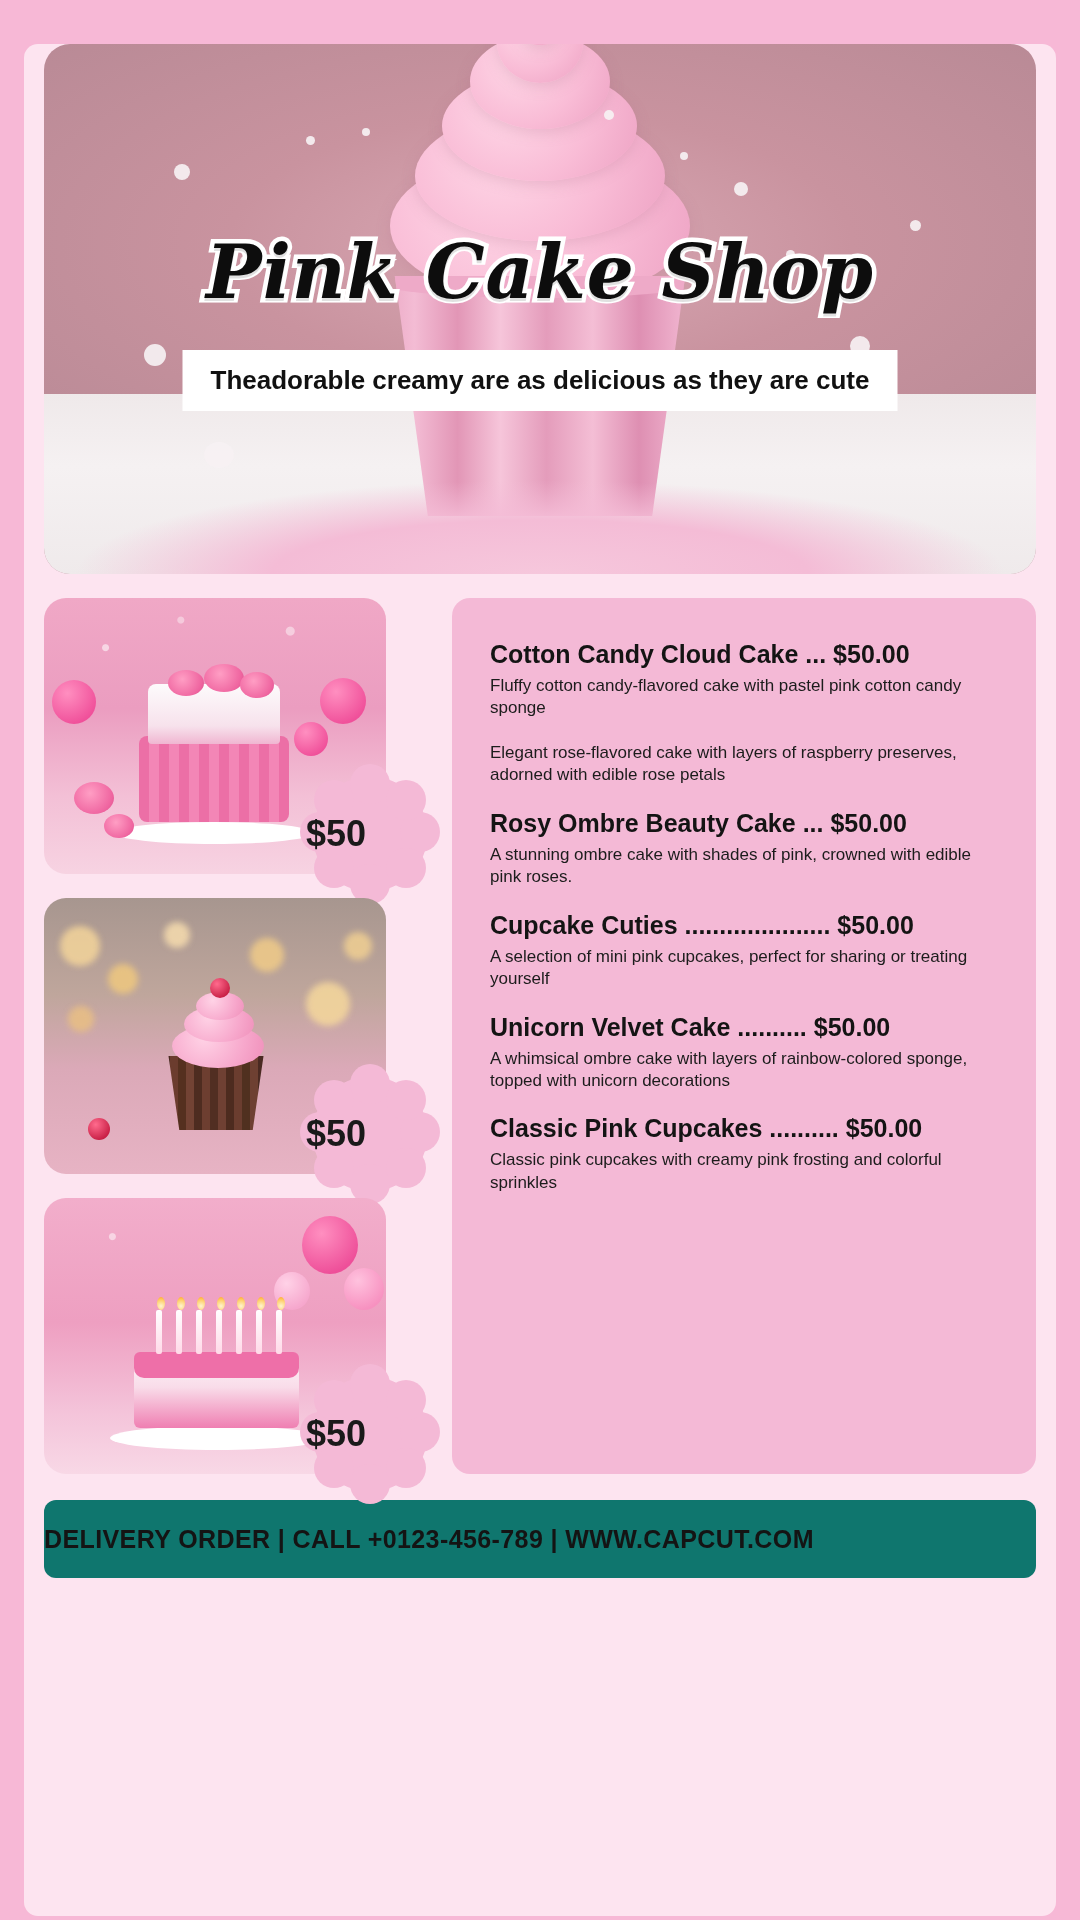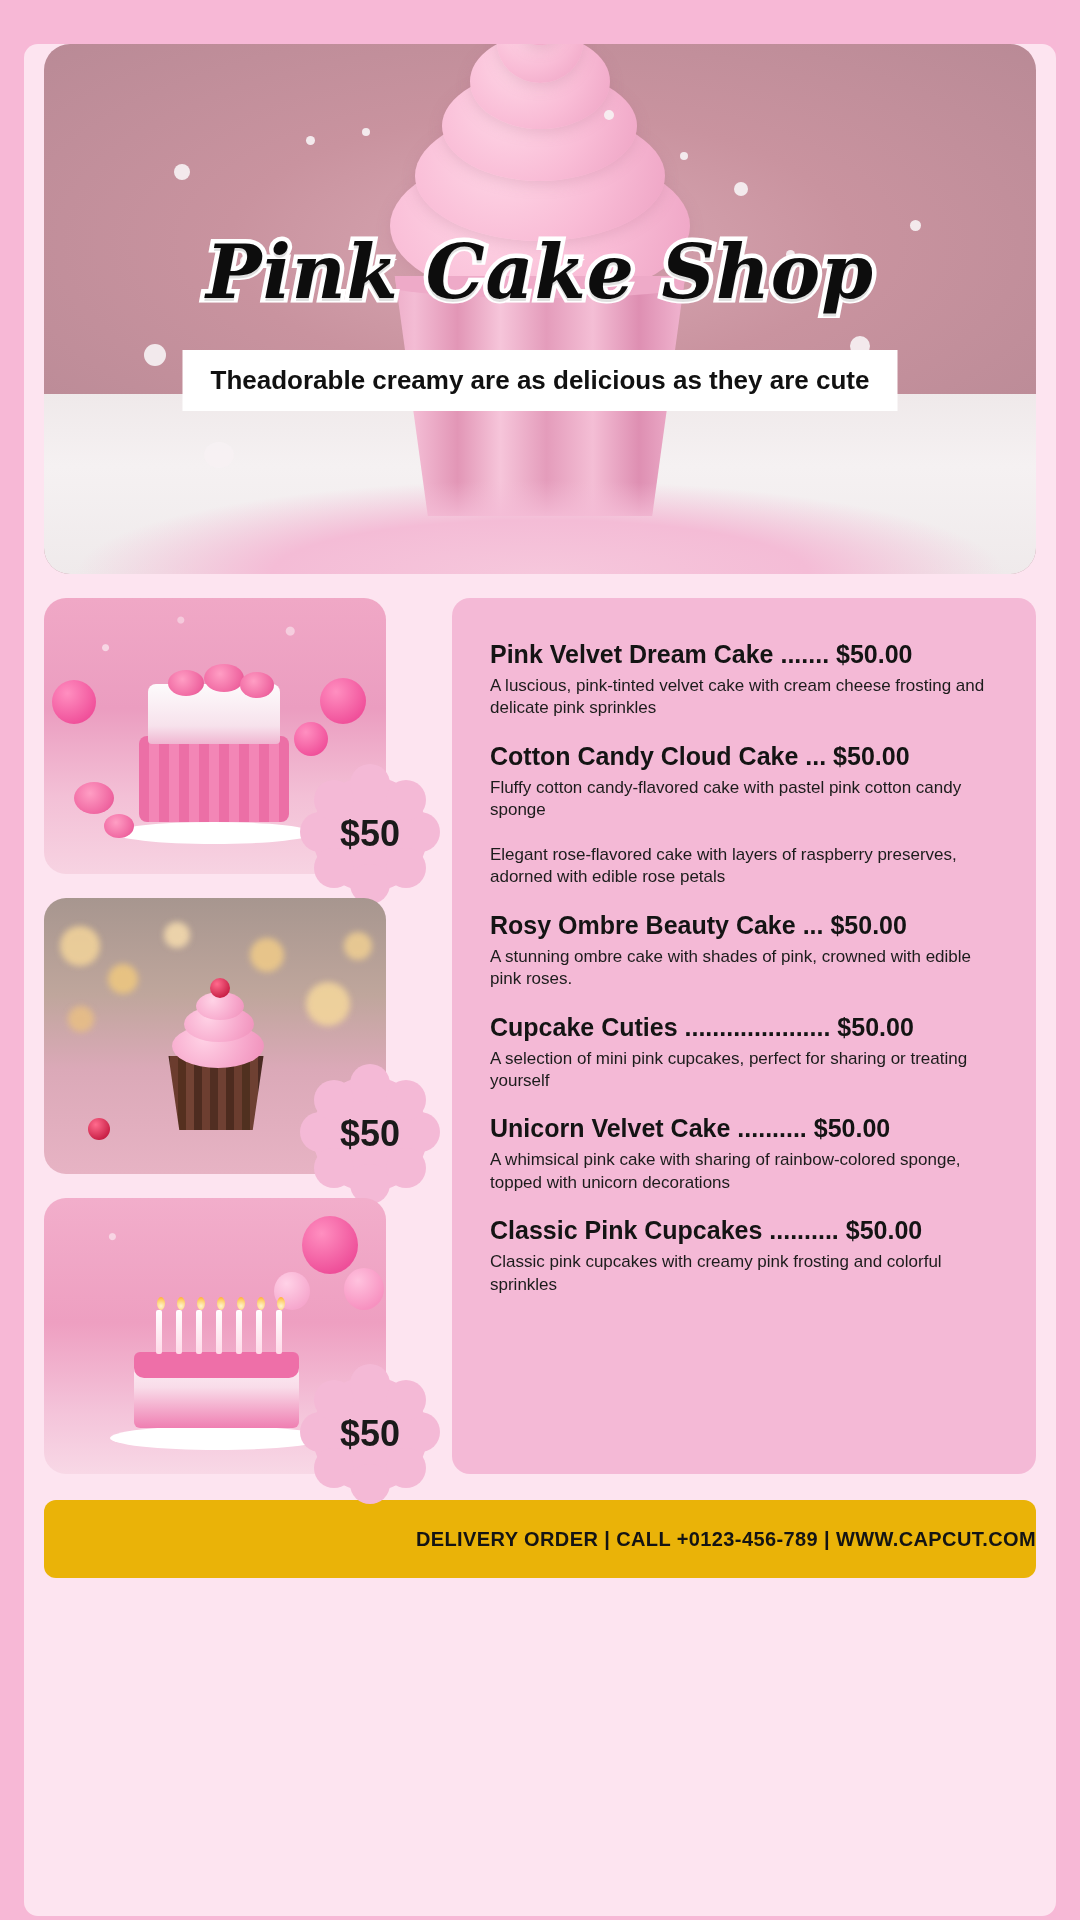--- a/index.html
+++ b/index.html
@@ -275,21 +275,21 @@
   }
 
   .price-badge {
     position: absolute;
     right: 0;
     bottom: -24px;
     width: 128px;
     height: 128px;
     display: flex;
     align-items: center;
-    justify-content: center;
+    justify-content: flex-start;
     font-size: 36px;
     font-weight: bold;
     color: #1a1a1a;
   }
   .price-badge .flower {
     position: absolute;
     inset: 0;
     background: #f4b9d6;
     border-radius: 50%;
     -webkit-mask: radial-gradient(circle at 50% 50%, #000 63%, transparent 64%);
@@ -321,26 +321,26 @@
   .item-desc {
     font-size: 17px;
     line-height: 1.32;
     color: #1c1c1c;
   }
 
   
   .footer {
     margin: 26px 20px 0 20px;
     height: 78px;
-    background: #eab308;
+    background: #0f766e;
     border-radius: 12px;
     display: flex;
     align-items: center;
-    justify-content: flex-end;
-    font-size: 20px;
+    justify-content: flex-start;
+    font-size: 25px;
     font-weight: bold;
     letter-spacing: .4px;
     color: #141414;
   }
 </style>
 </head>
 <body>
 
 <div class="poster">
   <div class="inner">
@@ -479,28 +479,20 @@
             <div class="petal" style="left:8px;   bottom:10px;"></div>
             <div class="petal" style="right:8px;  bottom:10px;"></div>
             <span>$50</span>
           </div>
         </div>
 
       </div>
 
       <div class="menu">
 
-        <div class="menu-item">
-          <div class="item-head">
-            <span>Pink Velvet Dream Cake</span>
-            <span>.......</span>
-            <span>$50.00</span>
-          </div>
-          <div class="item-desc">A luscious, pink-tinted velvet cake with cream cheese frosting and delicate pink sprinkles</div>
-        </div>
 
         <div class="menu-item">
           <div class="item-head">
             <span>Cotton Candy Cloud Cake</span>
             <span>...</span>
             <span>$50.00</span>
           </div>
           <div class="item-desc">Fluffy cotton candy-flavored cake with pastel pink cotton candy sponge</div>
         </div>
 
@@ -525,21 +517,21 @@
           </div>
           <div class="item-desc">A selection of mini pink cupcakes, perfect for sharing or treating yourself</div>
         </div>
 
         <div class="menu-item">
           <div class="item-head">
             <span>Unicorn Velvet Cake</span>
             <span>..........</span>
             <span>$50.00</span>
           </div>
-          <div class="item-desc">A whimsical pink cake with sharing of rainbow-colored sponge, topped with unicorn decorations</div>
+          <div class="item-desc">A whimsical ombre cake with layers of rainbow-colored sponge, topped with unicorn decorations</div>
         </div>
 
         <div class="menu-item">
           <div class="item-head">
             <span>Classic Pink Cupcakes</span>
             <span>..........</span>
             <span>$50.00</span>
           </div>
           <div class="item-desc">Classic pink cupcakes with creamy pink frosting  and colorful sprinkles</div>
         </div>

